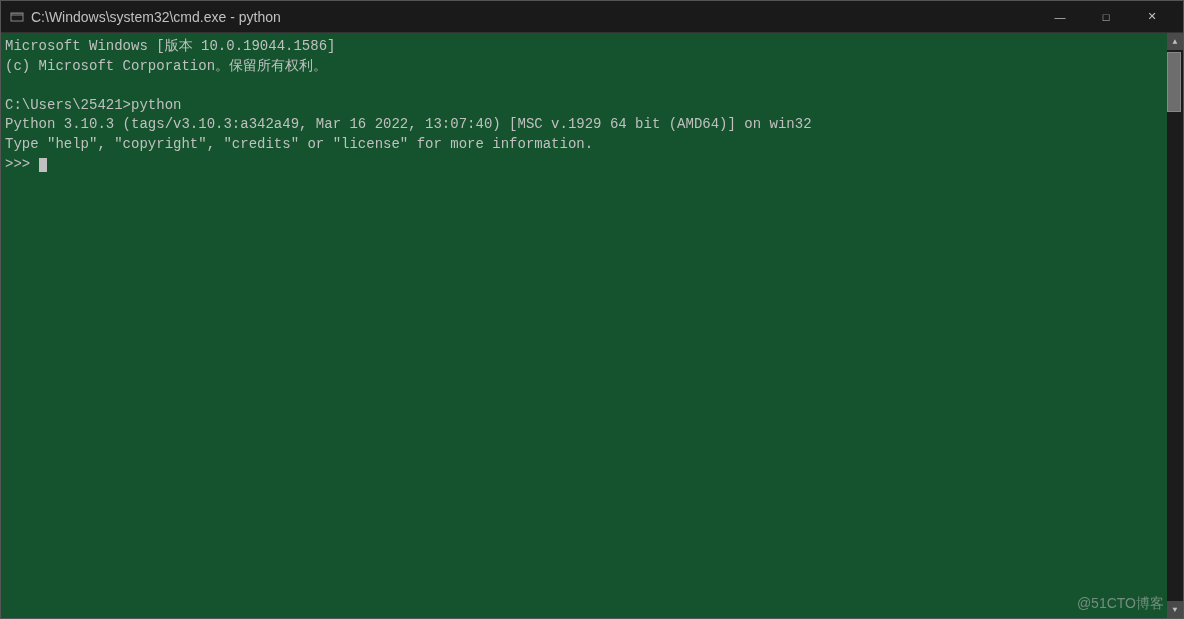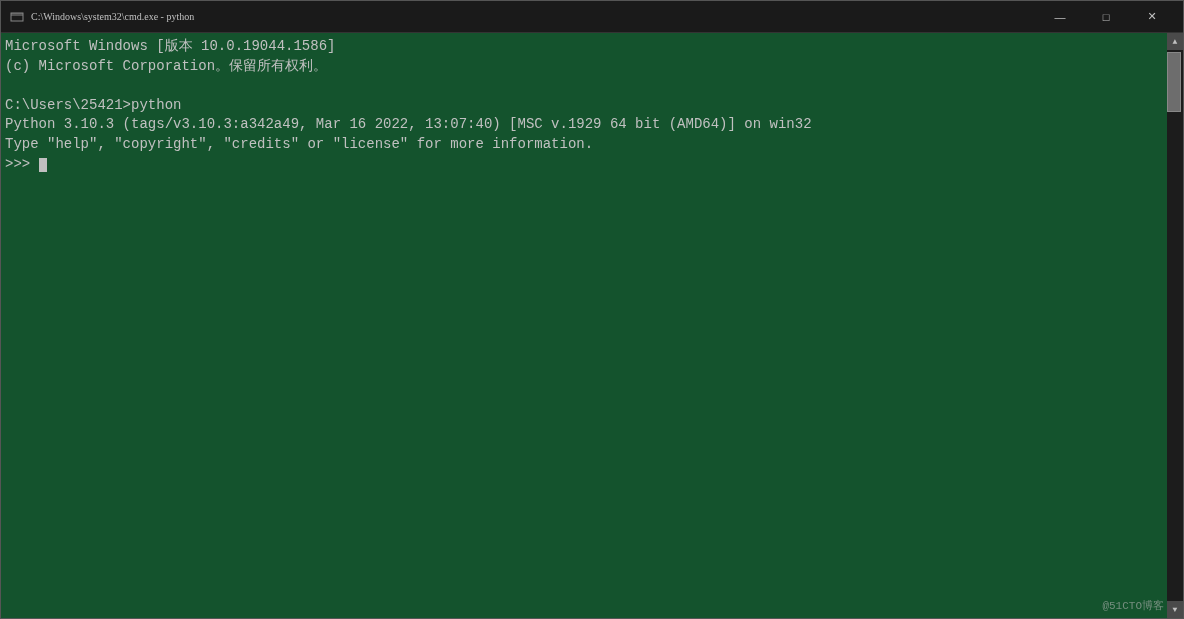--- a/index.html
+++ b/index.html
@@ -38,22 +38,22 @@
       display: flex;
       align-items: center;
       justify-content: center;
       font-size: 12px;
       color: #ccc;
     }
 
     .title-bar-text {
       flex: 1;
       color: #c0c0c0;
-      font-size: 10px;
-      font-family: Liberation Serif, serif;
+      font-size: 14px;
+      font-family: Liberation Sans, sans-serif;
     }
 
     .title-bar-controls {
       display: flex;
       gap: 0;
     }
 
     .title-bar-btn {
       width: 46px;
       height: 32px;
@@ -144,22 +144,22 @@
       width: 100%;
       background: #1c1c1c;
     }
 
     
     .watermark {
       position: absolute;
       bottom: 6px;
       right: 20px;
       color: rgba(180, 180, 180, 0.6);
-      font-size: 11px;
-      font-family: Liberation Mono, monospace;
+      font-size: 14px;
+      font-family: Liberation Sans, sans-serif;
     }
   </style>
 </head>
 <body>
 
 <div class="window">
 
   <div class="title-bar">
     <div class="title-bar-icon">
       <svg width="14" height="14" viewBox="0 0 14 14">

